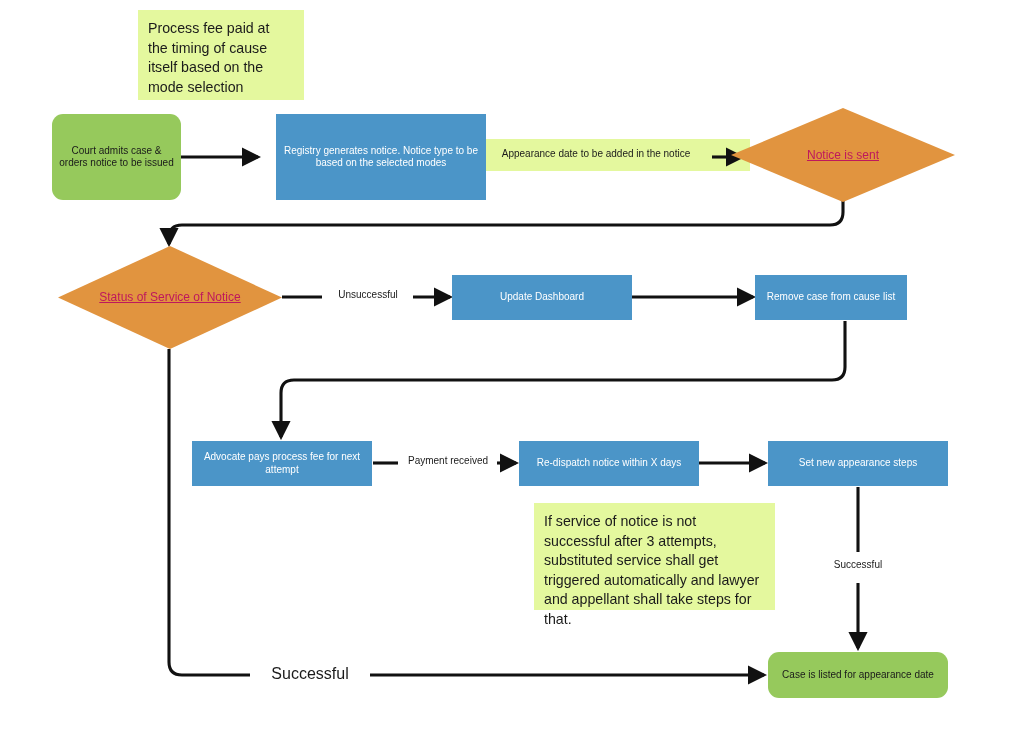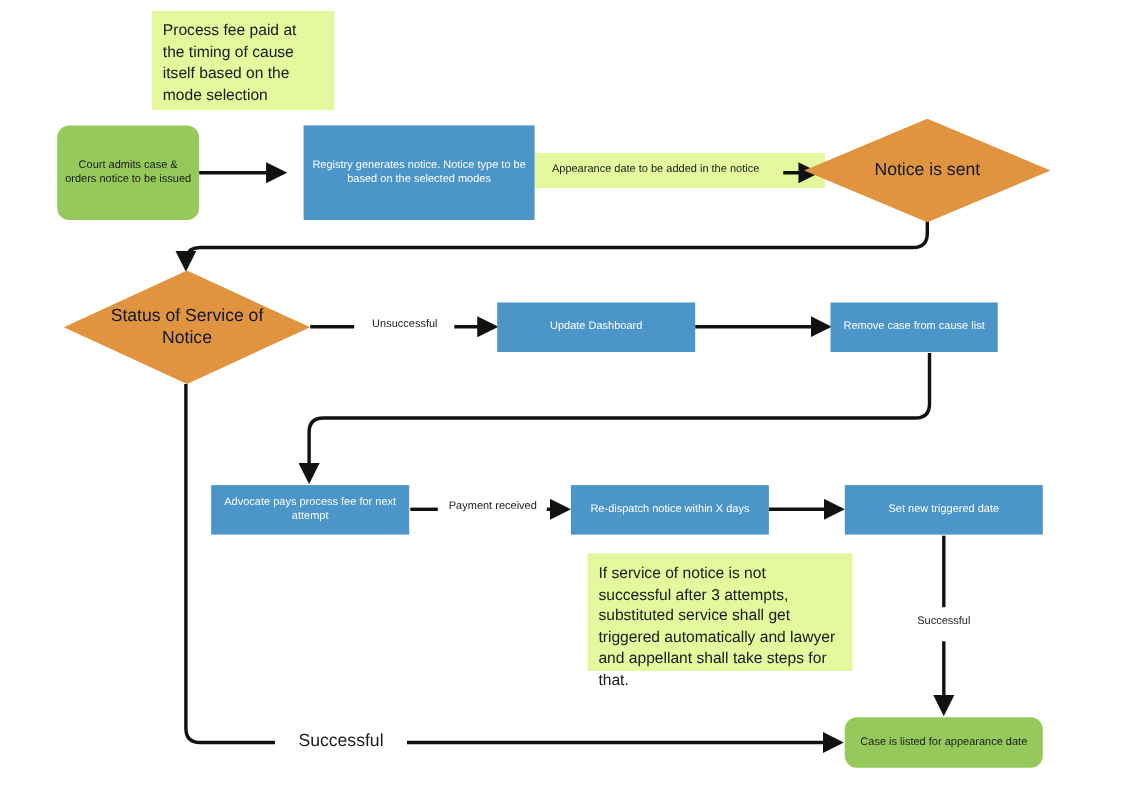--- a/index.html
+++ b/index.html
@@ -72,23 +72,24 @@
   .diamond-label {
     position: absolute;
     left: 12%;
     top: 0;
     width: 76%;
     height: 100%;
     display: flex;
     align-items: center;
     justify-content: center;
     text-align: center;
-    font-size: 16px;
-    color: #0f172a;
+    font-size: 12px;
+    color: #be185d;
     line-height: 1.22;
+    text-decoration: underline;
   }
   .edge-label {
     position: absolute;
     font-size: 10px;
     color: #1b1b1b;
     white-space: nowrap;
     background: transparent;
     text-align: center;
   }
   .edge-label.big {
@@ -181,21 +182,21 @@
 
   <div class="node box blue" style="left:192px; top:441px; width:180px; height:45px;">
     <span>Advocate pays process fee for next attempt</span>
   </div>
 
   <div class="node box blue" style="left:519px; top:441px; width:180px; height:45px;">
     <span>Re-dispatch notice within X days</span>
   </div>
 
   <div class="node box blue" style="left:768px; top:441px; width:180px; height:45px;">
-    <span>Set new triggered date</span>
+    <span>Set new appearance steps</span>
   </div>
 
   <div class="node box green" style="left:768px; top:652px; width:180px; height:46px;">
     <span>Case is listed for appearance date</span>
   </div>
 
   <div class="edge-label" style="left:482px; top:148px; width:228px;">Appearance date to be added in the notice</div>
 
   <div class="edge-label" style="left:324px; top:289px; width:88px;">Unsuccessful</div>
 

